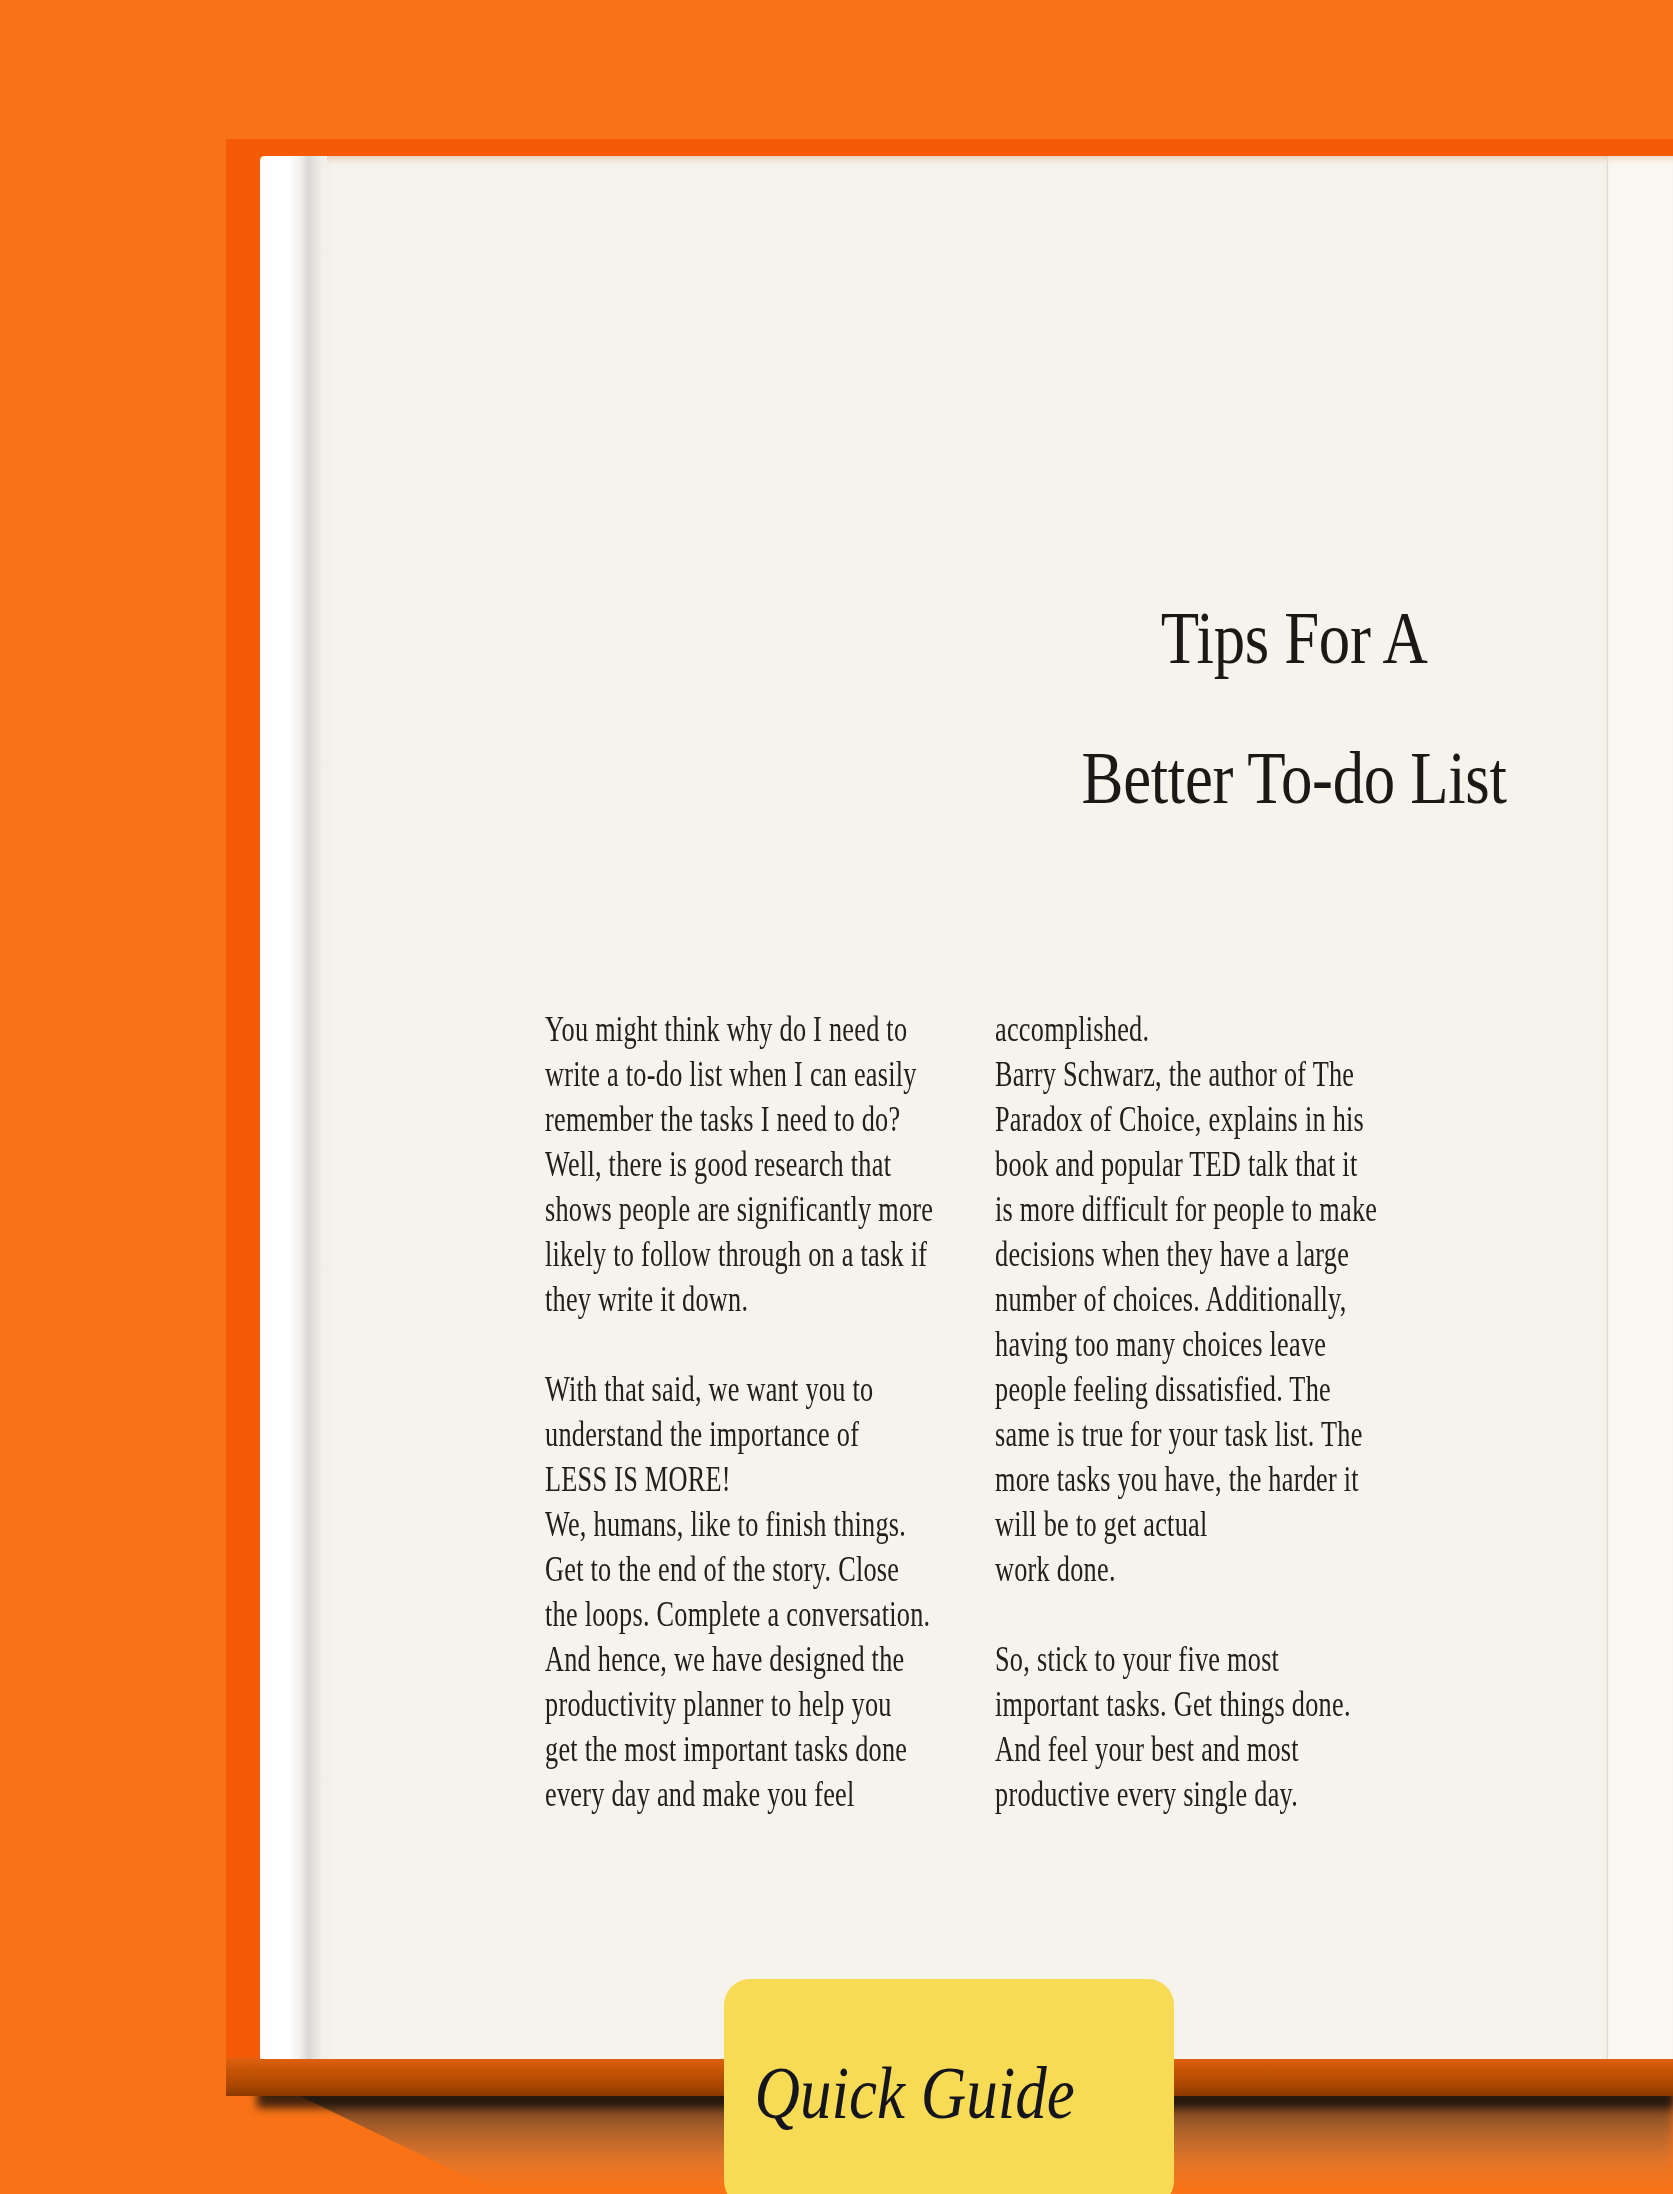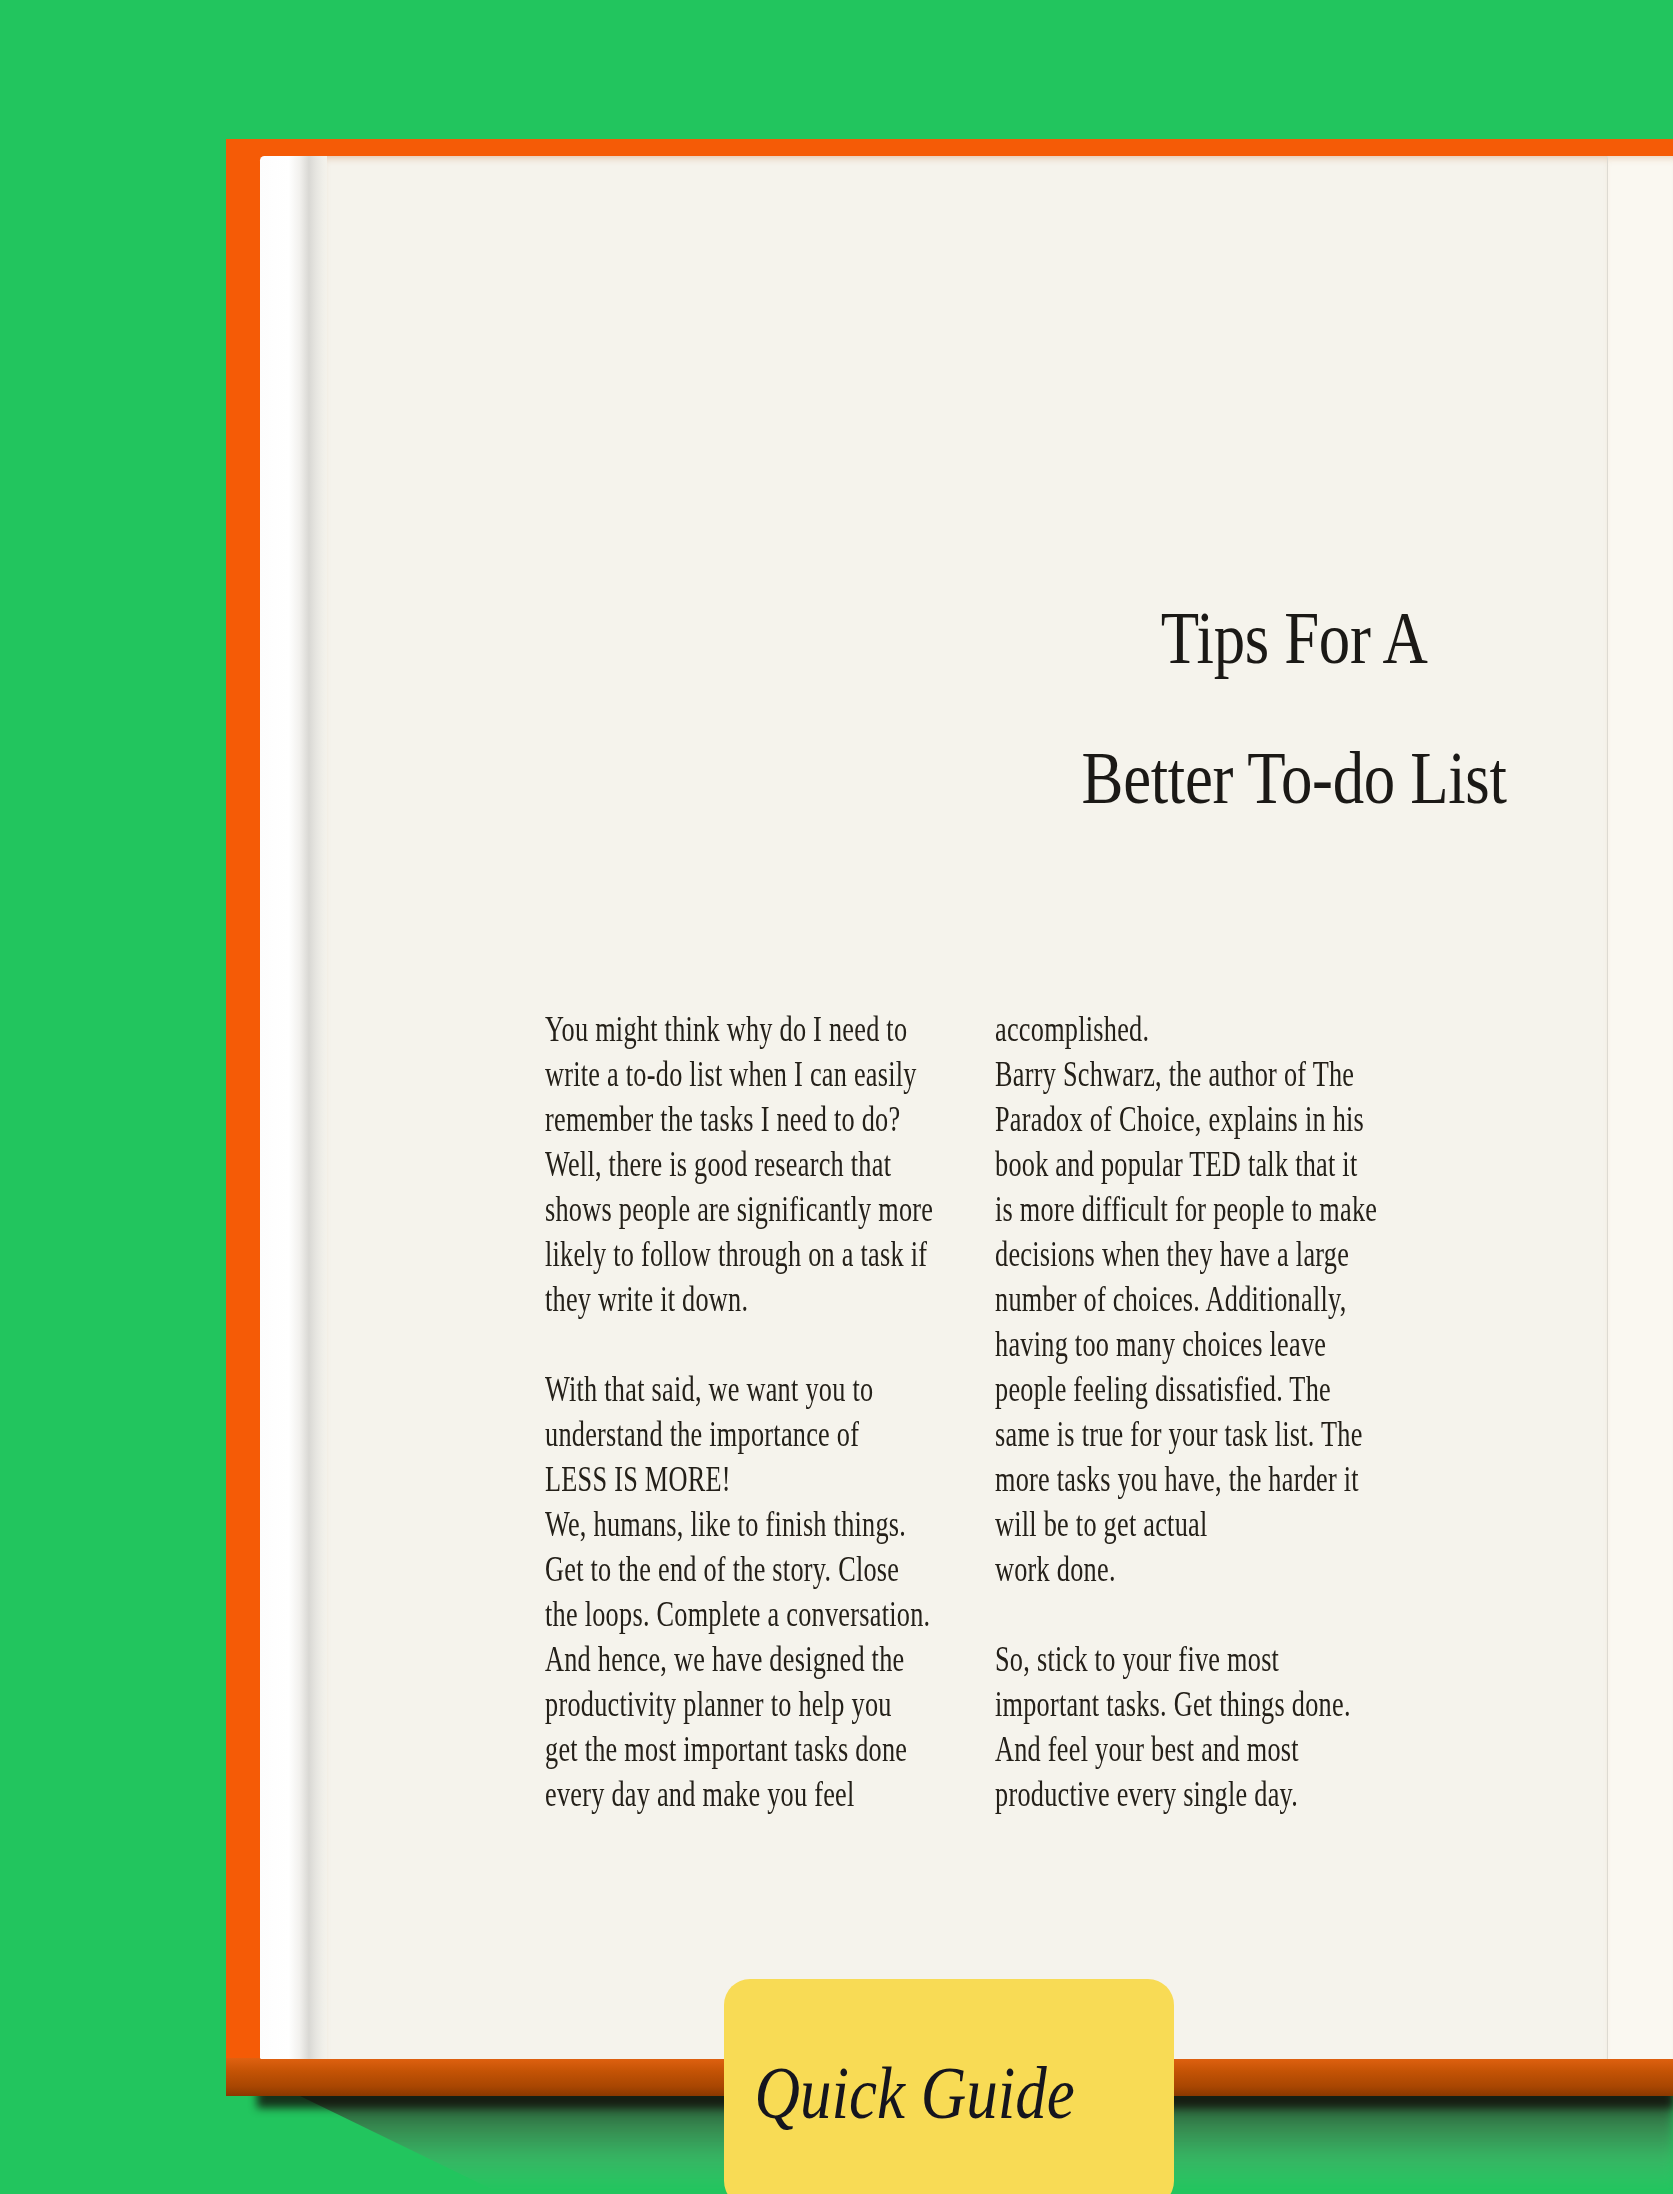--- a/index.html
+++ b/index.html
@@ -1,19 +1,19 @@
 <!DOCTYPE html>
 <html style="--cover-orange: #f55b06; --cover-bottom-dark: #a84602; --page-cream: #f5f3ec; --page-edge-white: #ffffff; --adjacent-page: #faf8f1; --badge-yellow: #f8db55; --title-text: #1b1916; --body-text: #242019; --badge-text: #15151e;font-size:12px"><head>
 <meta charset="utf-8">
 <style>
   html,body{margin:0;padding:0;background:#ffffff;}
   .stage{
     position:relative;
     width:1674px;height:2194px;
-    background:#22c55e;
+    background:#f97316;
     overflow:hidden;
     font-family:"Liberation Serif", serif;
   }
   
   .shadow-soft{
     position:absolute;left:249px;top:2092px;width:1425px;height:97px;
     background:linear-gradient(180deg,
       rgba(35,30,25,0.78) 0%,
       rgba(80,74,68,0.46) 38%,
       rgba(130,124,118,0.22) 68%,

